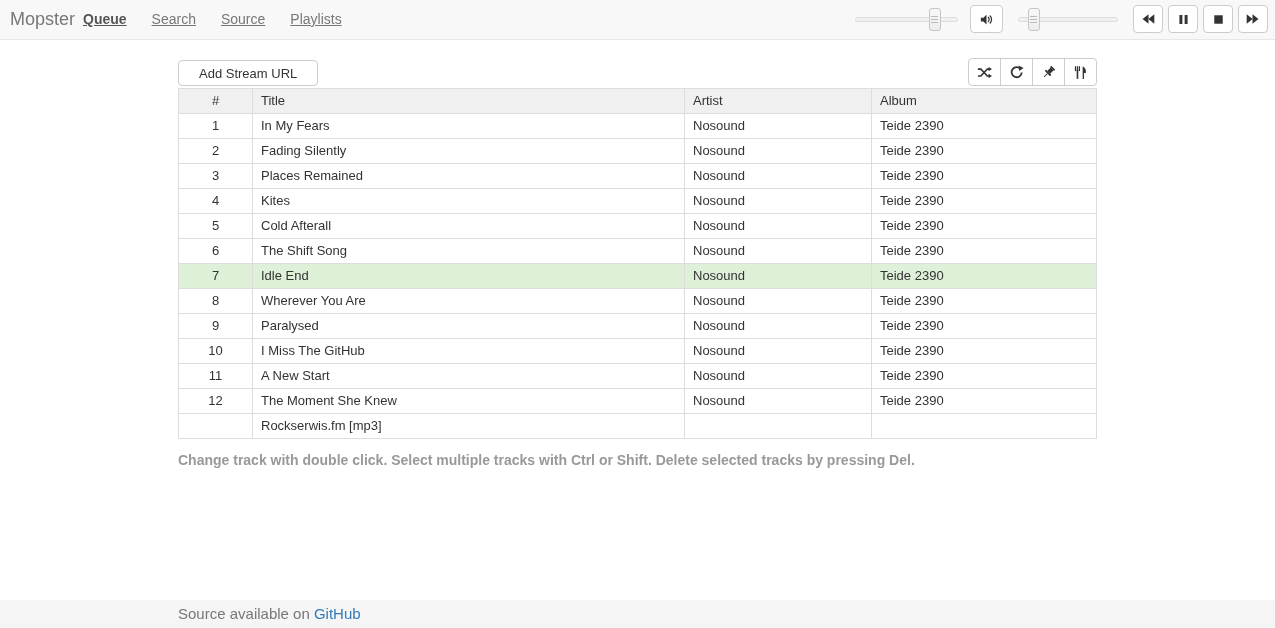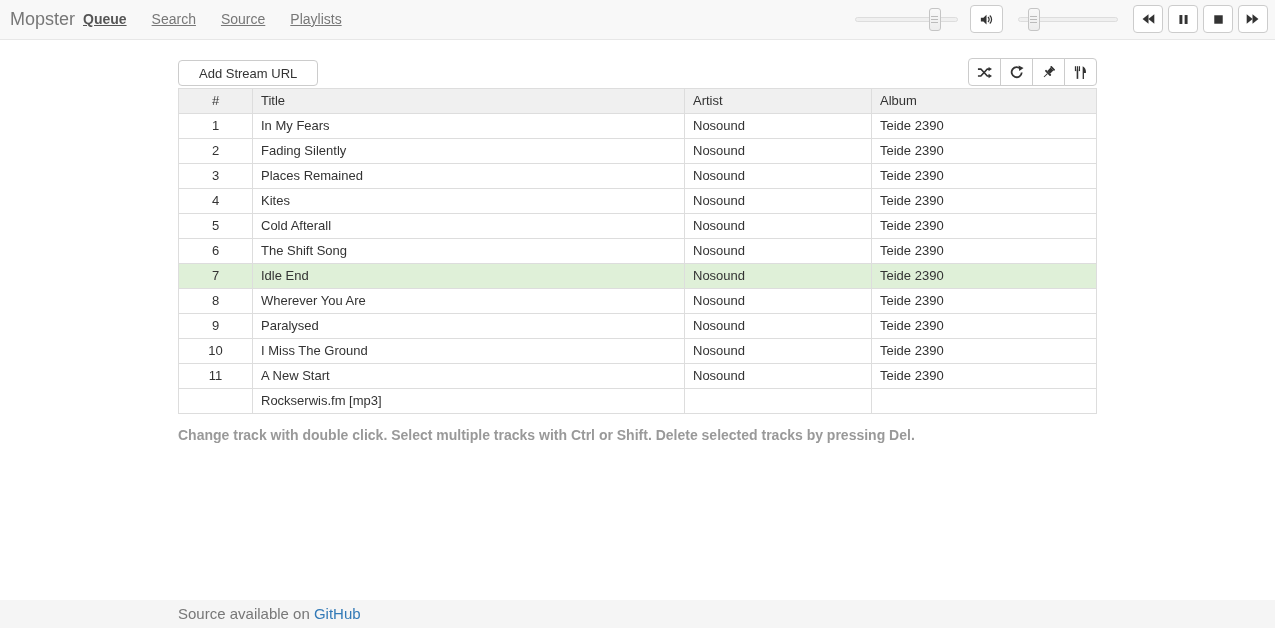--- a/index.html
+++ b/index.html
@@ -264,32 +264,38 @@
 
         <tr>
           <td>9</td>
           <td>Paralysed</td>
           <td>Nosound</td>
           <td>Teide 2390</td>
         </tr>
 
         <tr>
           <td>10</td>
-          <td>I Miss The Ground</td>
+          <td>I Miss The GitHub</td>
           <td>Nosound</td>
           <td>Teide 2390</td>
         </tr>
 
         <tr>
           <td>11</td>
           <td>A New Start</td>
           <td>Nosound</td>
           <td>Teide 2390</td>
         </tr>
 
+        <tr>
+          <td>12</td>
+          <td>The Moment She Knew</td>
+          <td>Nosound</td>
+          <td>Teide 2390</td>
+        </tr>
 
         <tr>
           <td></td>
           <td>Rockserwis.fm [mp3]</td>
           <td></td>
           <td></td>
         </tr>
       </tbody>
   </table>
 

